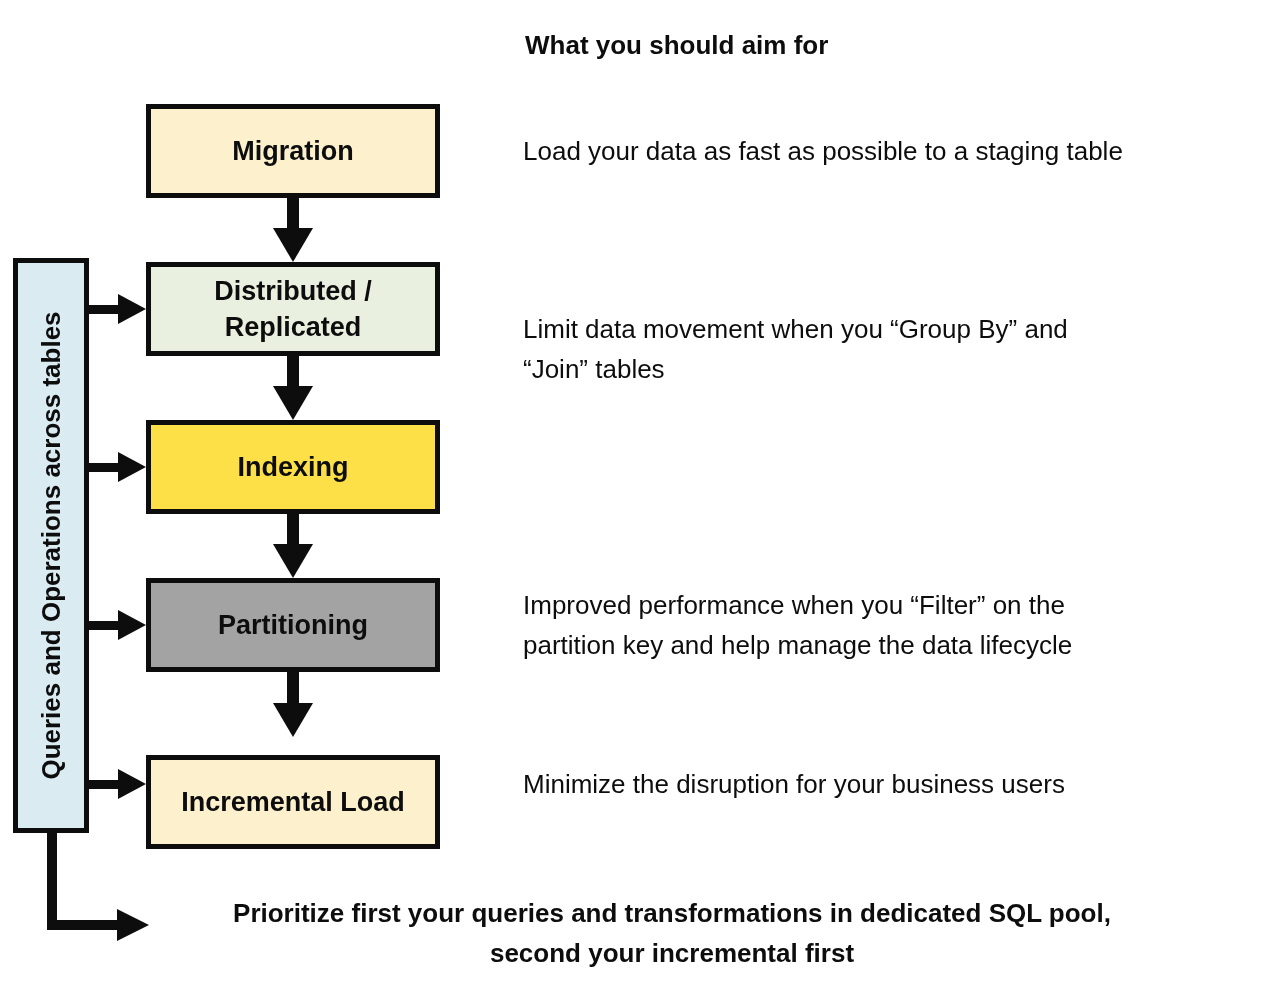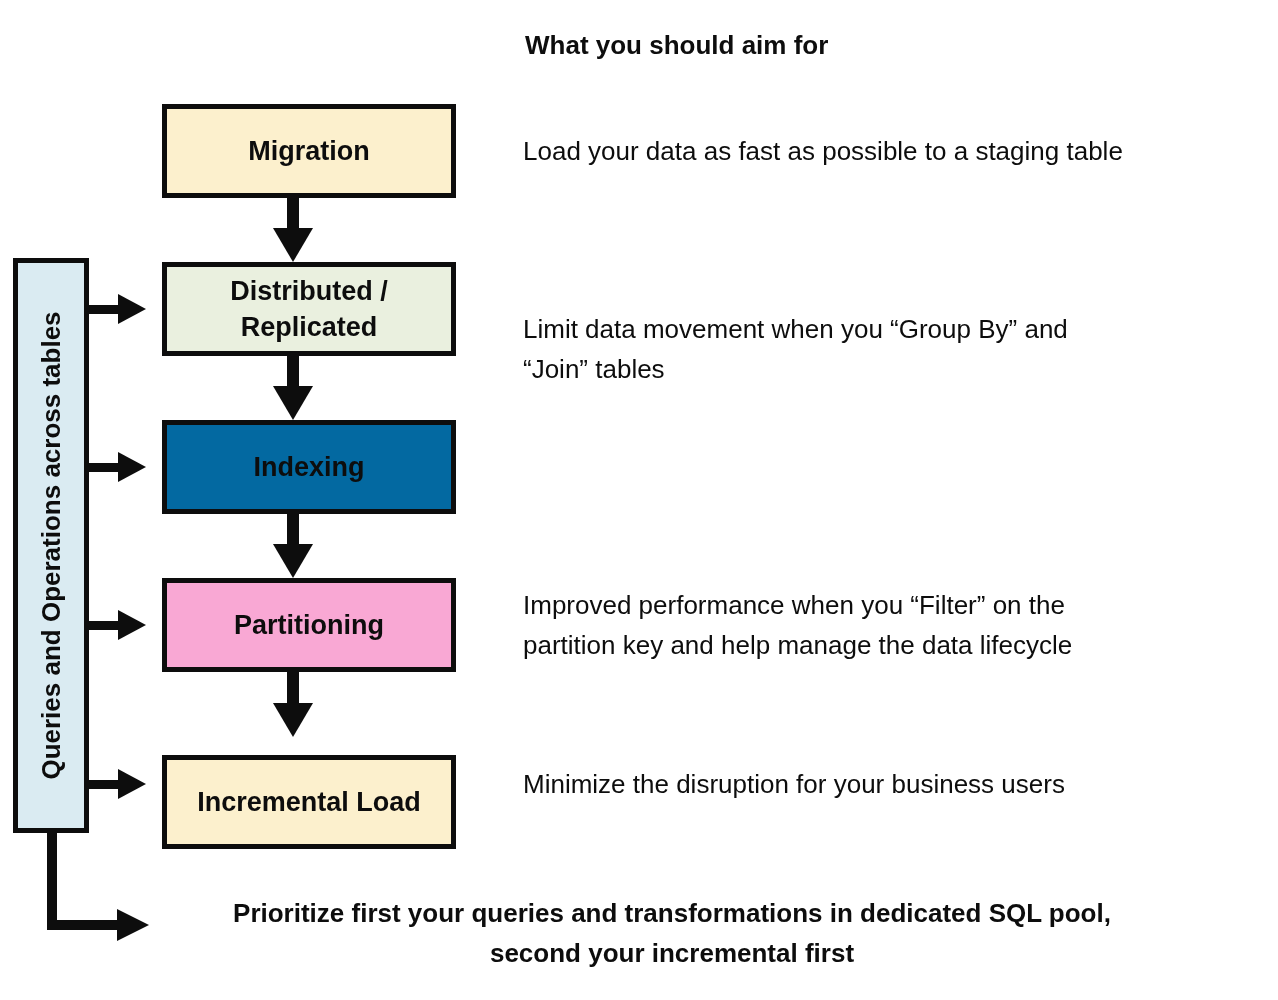--- a/index.html
+++ b/index.html
@@ -9,21 +9,21 @@
   }
   .title {
     position:absolute; left:525px; top:30px;
     font-size:26px; font-weight:bold; white-space:nowrap;
   }
   
   .flow-box {
     position:absolute; left:146px; width:294px; height:94px;
     box-sizing:border-box; border:5px solid #0d0d0d;
     display:flex; align-items:center; justify-content:center; text-align:center;
-    font-size:27px; font-weight:bold; line-height:36px; padding:0 26px;margin-left:16px;
+    font-size:27px; font-weight:bold; line-height:36px; padding:0 26px;
   }
   
   .sidebar {
     position:absolute; left:13px; top:258px; width:76px; height:575px;
     box-sizing:border-box; border:5px solid #0d0d0d; background:#daebf2;
     display:flex; align-items:center; justify-content:center;
   }
   .sidebar-text {
     transform:rotate(-90deg); white-space:nowrap;
     font-size:26px; font-weight:bold;
@@ -79,24 +79,24 @@
   <div class="sidebar">
     <div class="sidebar-text">Queries and Operations across tables</div>
   </div>
 
   <div class="flow-box" style="top: 104px; background: rgb(252, 240, 205);">
     <span>Migration</span>
   </div>
   <div class="flow-box" style="top: 262px; background: rgb(234, 240, 223);">
     <span>Distributed / Replicated</span>
   </div>
-  <div class="flow-box" style="top: 420px; background: #0369a1; text-align: right;">
+  <div class="flow-box" style="top: 420px; background: #fde047; text-align: right;">
     <span>Indexing</span>
   </div>
-  <div class="flow-box" style="top: 578px; background: #f9a8d4;">
+  <div class="flow-box" style="top: 578px; background: #a3a3a3;">
     <span>Partitioning</span>
   </div>
   <div class="flow-box" style="top: 755px; background: rgb(252, 240, 205);">
     <span>Incremental Load</span>
   </div>
 
   <div class="v-arrow" style="top:198px; height:64px;">
     <div class="v-shaft"></div>
     <div class="v-head"></div>
   </div>

